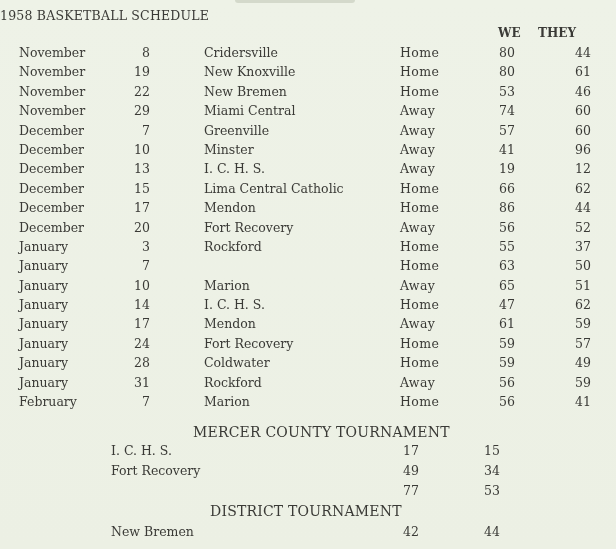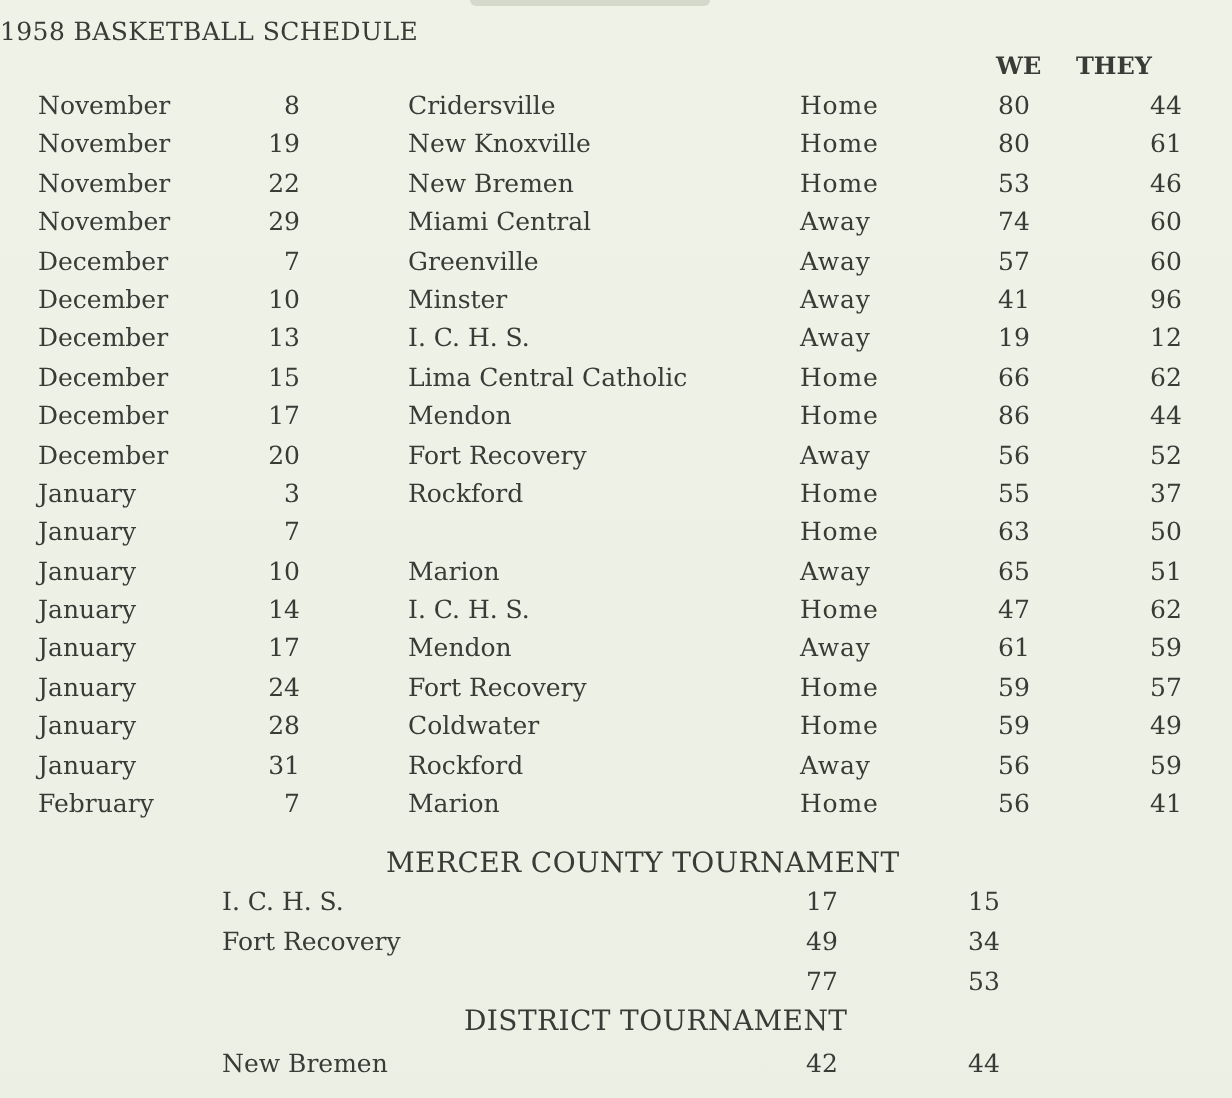--- a/index.html
+++ b/index.html
@@ -71,21 +71,21 @@
     .c-they { left: 568px; width: 30px; text-align: center; }
 
     .tourney-title {
       position: absolute;
       left: 0;
       width: 616px;
       font-size: 14px;
       letter-spacing: 0.2px;
     }
     .mercer-title { top: 424px; left: 193px; width: auto; }
-    .district-title { top: 503px; left: 232px; width: auto; }
+    .district-title { top: 503px; left: 210px; width: auto; }
 
     .trow {
       position: absolute;
       left: 0;
       width: 616px;
       height: 19px;
       font-size: 12.5px;
     }
     .trow > span {
       position: absolute;

